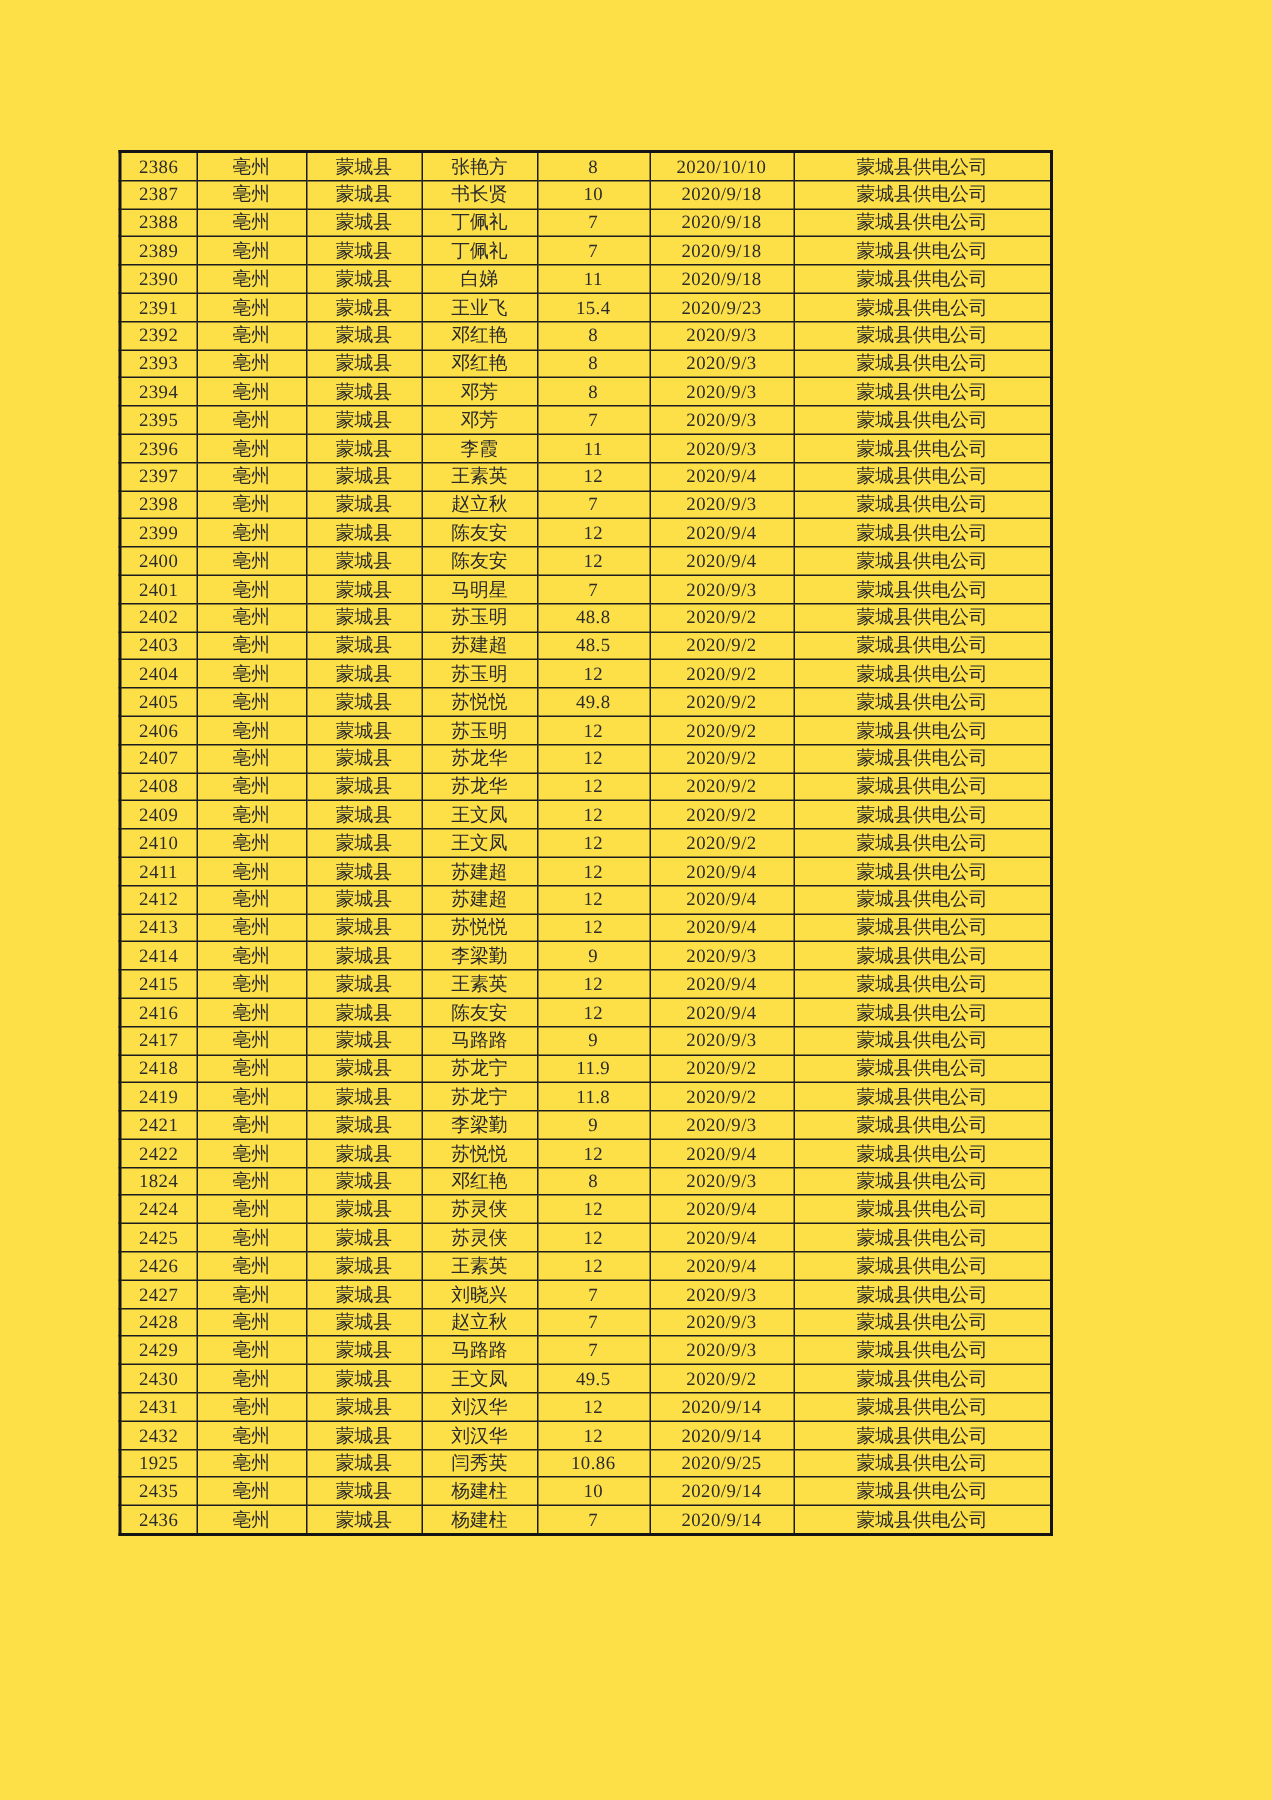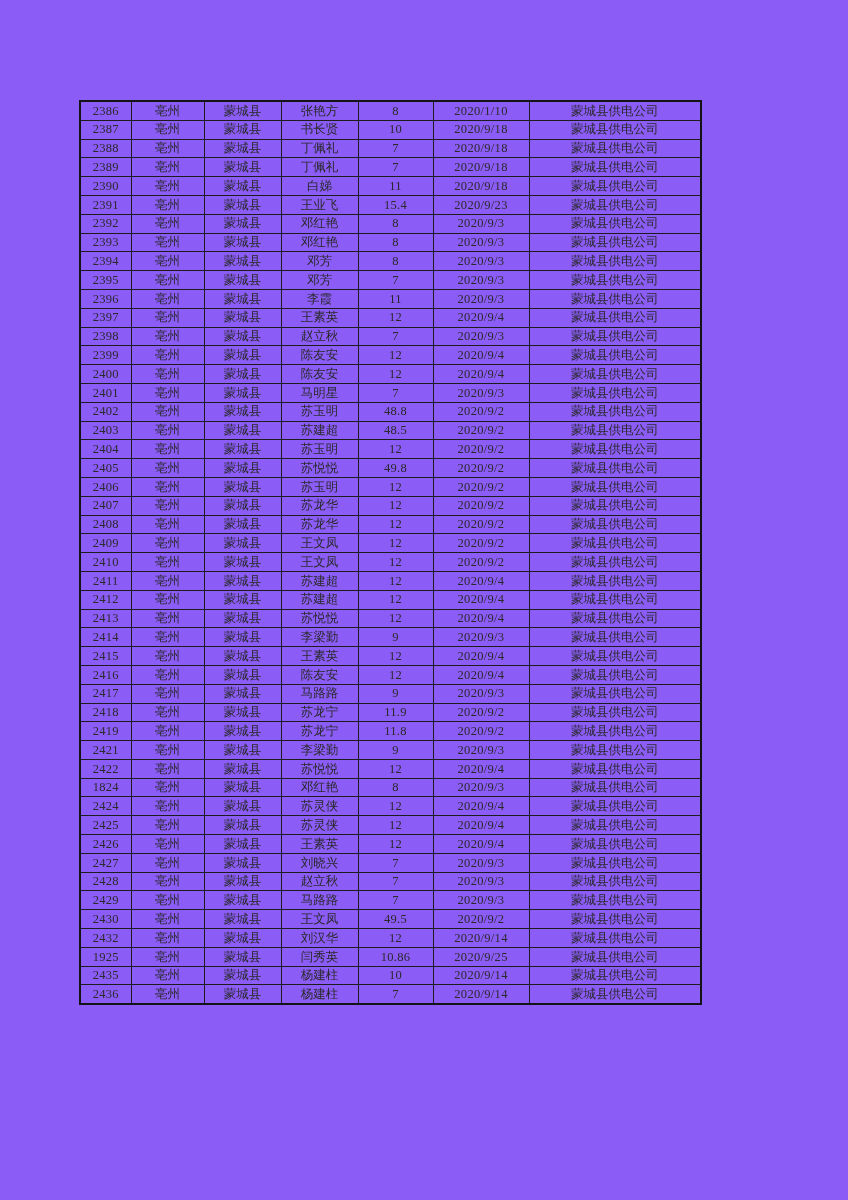--- a/index.html
+++ b/index.html
@@ -4,21 +4,21 @@
 <style>
   html, body {
     margin: 0;
     padding: 0;
     background: #ffffff;
   }
   .page {
     position: relative;
     width: 848px;
     height: 1200px;
-    background: #8b5cf6;
+    background: #fde047;
     overflow: hidden;
     font-family: "Liberation Serif", "DejaVu Serif", serif;
   }
   table.data-table {
     position: absolute;
     left: 79px;
     top: 100px;
     width: 621px;
     border-collapse: collapse;
     table-layout: fixed;
@@ -62,21 +62,21 @@
       <col class="c-date">
       <col class="c-company">
     </colgroup>
     <tbody>
         <tr>
           <td class="num">2386</td>
           <td>亳州</td>
           <td>蒙城县</td>
           <td>张艳方</td>
           <td class="num">8</td>
-          <td class="num">2020/1/10</td>
+          <td class="num">2020/10/10</td>
           <td>蒙城县供电公司</td>
         </tr>
         <tr>
           <td class="num">2387</td>
           <td>亳州</td>
           <td>蒙城县</td>
           <td>书长贤</td>
           <td class="num">10</td>
           <td class="num">2020/9/18</td>
           <td>蒙城县供电公司</td>
@@ -450,20 +450,29 @@
           <td class="num">2020/9/3</td>
           <td>蒙城县供电公司</td>
         </tr>
         <tr>
           <td class="num">2430</td>
           <td>亳州</td>
           <td>蒙城县</td>
           <td>王文凤</td>
           <td class="num">49.5</td>
           <td class="num">2020/9/2</td>
+          <td>蒙城县供电公司</td>
+        </tr>
+        <tr>
+          <td class="num">2431</td>
+          <td>亳州</td>
+          <td>蒙城县</td>
+          <td>刘汉华</td>
+          <td class="num">12</td>
+          <td class="num">2020/9/14</td>
           <td>蒙城县供电公司</td>
         </tr>
         <tr>
           <td class="num">2432</td>
           <td>亳州</td>
           <td>蒙城县</td>
           <td>刘汉华</td>
           <td class="num">12</td>
           <td class="num">2020/9/14</td>
           <td>蒙城县供电公司</td>

